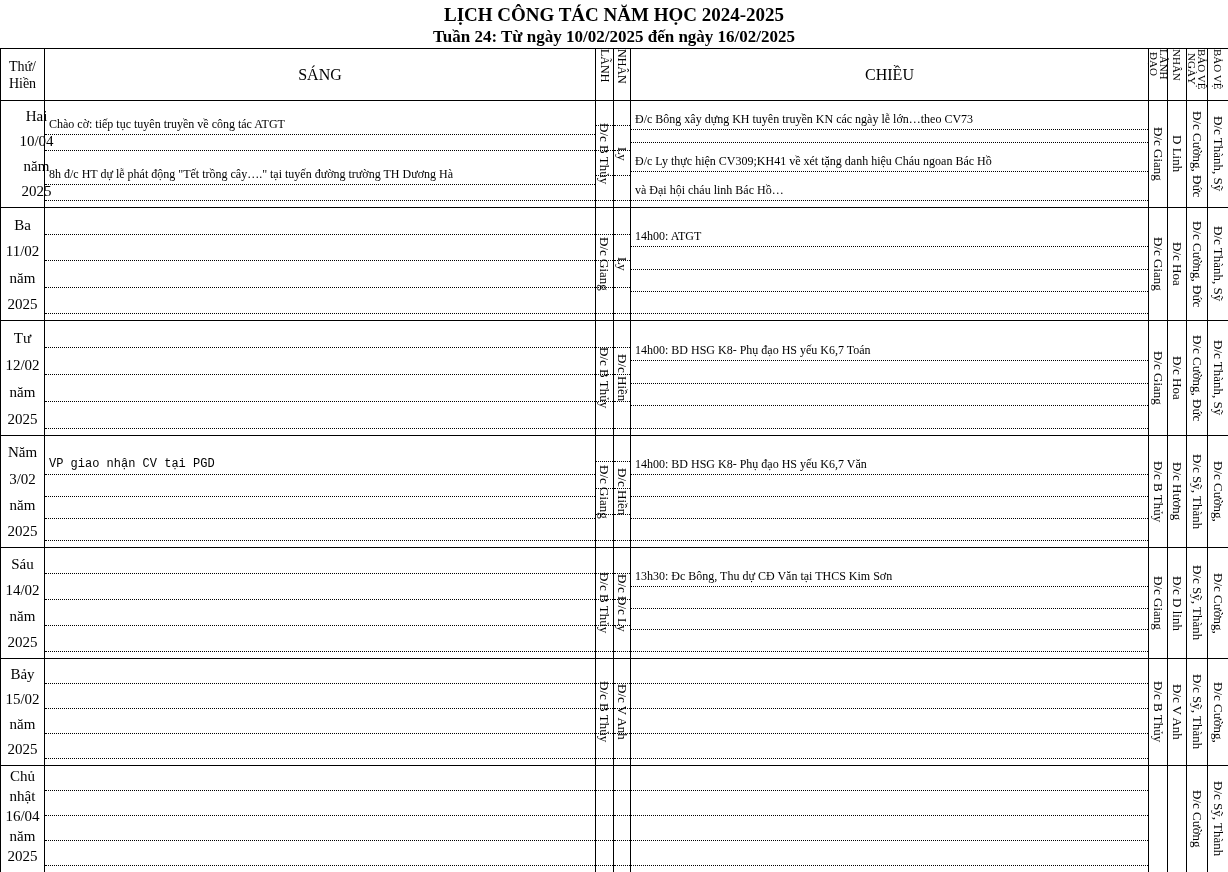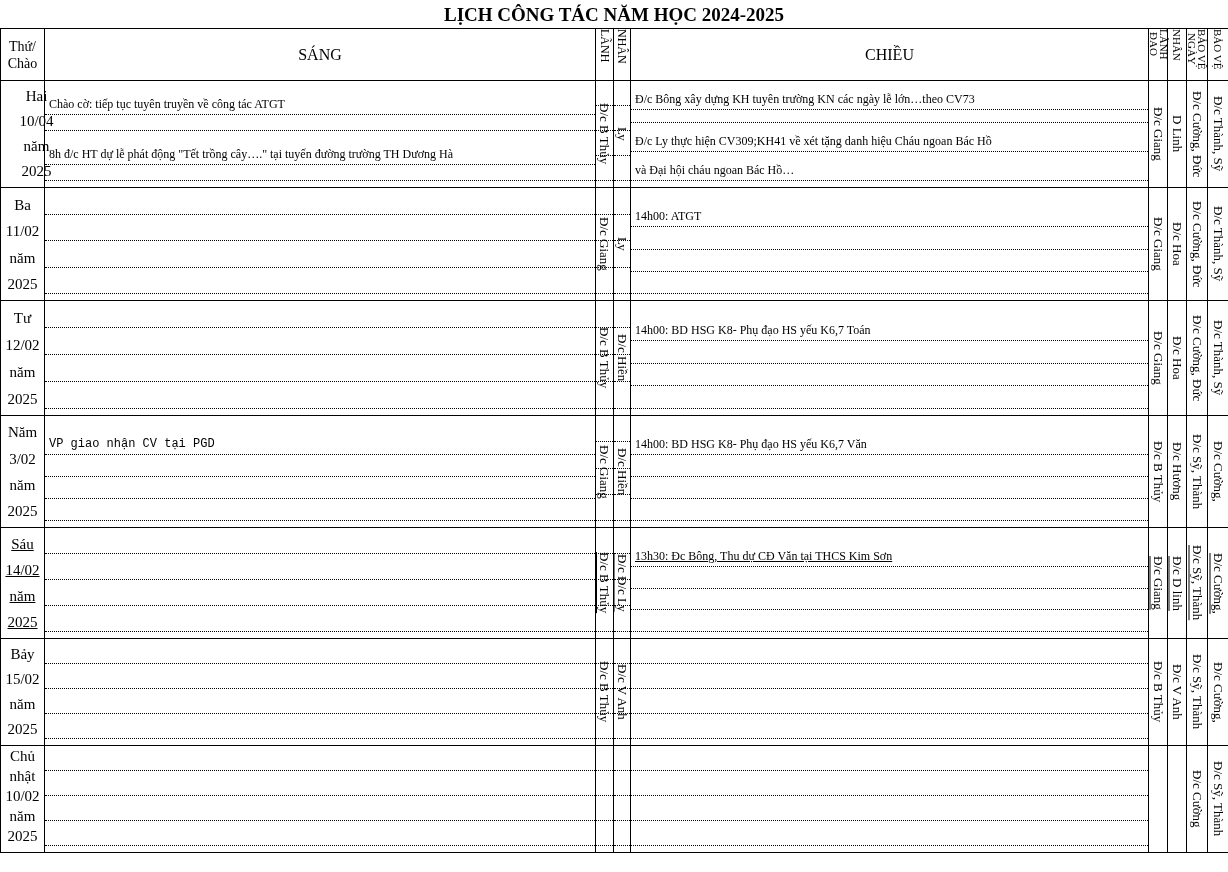--- a/index.html
+++ b/index.html
@@ -33,38 +33,39 @@
   .overlay { position:absolute; left:0; top:0; right:0; bottom:0; display:flex; flex-direction:column; }
   .oline { flex:1 1 auto; border-bottom:1px dotted #000; }
   .otail { flex:0 0 6px; }
   .vvalue { font-size:13px; line-height:15px; position:relative; z-index:1; }
 </style>
 </head>
 <body>
 
 <div class="page">
   <div class="title">LỊCH CÔNG TÁC NĂM HỌC 2024-2025</div>
+  <div class="subtitle">Tuần 24: Từ ngày 10/02/2025 đến ngày 16/02/2025</div>
 
   <table class="sched">
     <colgroup>
       <col style="width:44px">
         <col style="width:551px">
         <col style="width:18px">
         <col style="width:17px">
       <col style="width:518px">
         <col style="width:19px">
         <col style="width:19px">
         <col style="width:21px">
         <col style="width:21px">
     </colgroup>
     <thead>
       <tr style="height:52px;">
         <th class="txt-h">
           <div class="pre">Thứ/
-Chào</div>
+Hiền</div>
         </th>
         <th class="txt-h">SÁNG</th>
         <th class="vh">
           <div class="vtext vh-left">LÃNH</div>
         </th>
         <th class="vh">
           <div class="vtext vh-left">NHÂN</div>
         </th>
         <th class="txt-h">CHIỀU</th>
         <th class="vh">
@@ -122,24 +123,24 @@
                 <div class="oline"></div>
                 <div class="oline"></div>
                 <div class="oline"></div>
                 <div class="otail"></div>
               </div>
               <div class="vtext vvalue">Ly</div>
             </div>
           </td>
           <td style="height: 107px;">
             <div class="lines">
-              <div class="line">Đ/c Bông xây dựng KH tuyên trường KN các ngày lễ lớn…theo CV73</div>
+              <div class="line">Đ/c Bông xây dựng KH tuyên truyền KN các ngày lễ lớn…theo CV73</div>
               <div class="line"></div>
               <div class="line">Đ/c Ly thực hiện CV309;KH41 về xét tặng danh hiệu Cháu ngoan Bác Hồ</div>
-              <div class="line">và Đại hội cháu ngoan Bác Hồ…</div>
+              <div class="line">và Đại hội cháu linh Bác Hồ…</div>
               <div class="tail"></div>
             </div>
           </td>
           <td style="height: 107px;">
             <div class="vwrap">
               <div class="vtext vvalue">Đ/c Giang</div>
             </div>
           </td>
           <td style="height: 107px;">
             <div class="vwrap">
@@ -369,21 +370,21 @@
             <div class="vwrap">
               <div class="vtext vvalue">Đ/c Sỹ, Thành</div>
             </div>
           </td>
           <td style="height: 112px;">
             <div class="vwrap">
               <div class="vtext vvalue">Đ/c Cường,</div>
             </div>
           </td>
         </tr>
-        <tr style="height: 111px; text-decoration: underline;">
+        <tr style="height: 111px;">
           <td style="height: 111px;">
             <div class="day-lines">
               <div class="day-line">Sáu</div>
               <div class="day-line">14/02</div>
               <div class="day-line">năm</div>
               <div class="day-line">2025</div>
               <div class="day-tail"></div>
             </div>
           </td>
           <td style="height: 111px;">
@@ -520,21 +521,21 @@
             <div class="vwrap">
               <div class="vtext vvalue">Đ/c Cường,</div>
             </div>
           </td>
         </tr>
         <tr style="height: 107px;">
           <td style="height: 107px;">
             <div class="day-lines">
               <div class="day-line">Chủ</div>
               <div class="day-line">nhật</div>
-              <div class="day-line">10/02</div>
+              <div class="day-line">16/04</div>
               <div class="day-line">năm</div>
               <div class="day-line">2025</div>
               <div class="day-tail"></div>
             </div>
           </td>
           <td style="height: 107px;">
             <div class="lines">
               <div class="line"></div>
               <div class="line"></div>
               <div class="line"></div>

